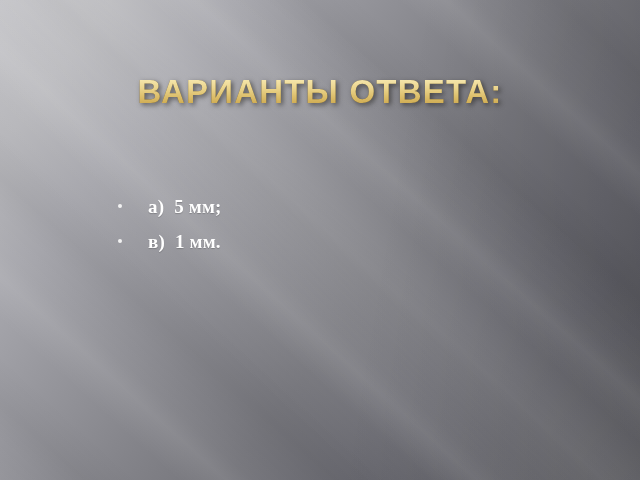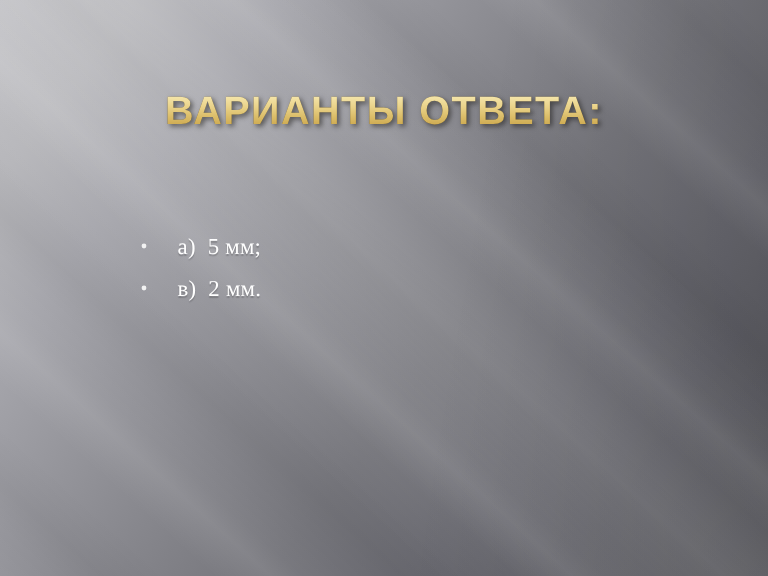--- a/index.html
+++ b/index.html
@@ -136,21 +136,21 @@
     height: 4px;
     border-radius: 50%;
     background: #f2f2f2;
     position: relative;
     top: -4px;
   }
 
   .bullet-text {
     font-family: "Liberation Serif", serif;
     font-size: 19px;
-    font-weight: normal;
+    font-weight: bold;
     color: #ffffff;
     white-space: pre;
     letter-spacing: 0.2px;
     text-shadow: 0 1px 1px rgba(0,0,0,0.20);
   }
 </style>
 </head>
 <body>
 
 <div id="slide">
@@ -166,18 +166,18 @@
   <div id="bullet-list">
 
     <div class="bullet-row">
       <div class="bullet-dot"><span></span></div>
       <div class="bullet-text">а)  5 мм;</div>
     </div>
 
 
     <div class="bullet-row">
       <div class="bullet-dot"><span></span></div>
-      <div class="bullet-text">в)  2 мм.</div>
+      <div class="bullet-text">в)  1 мм.</div>
     </div>
 
   </div>
 
 </div>
 
 </body></html>

